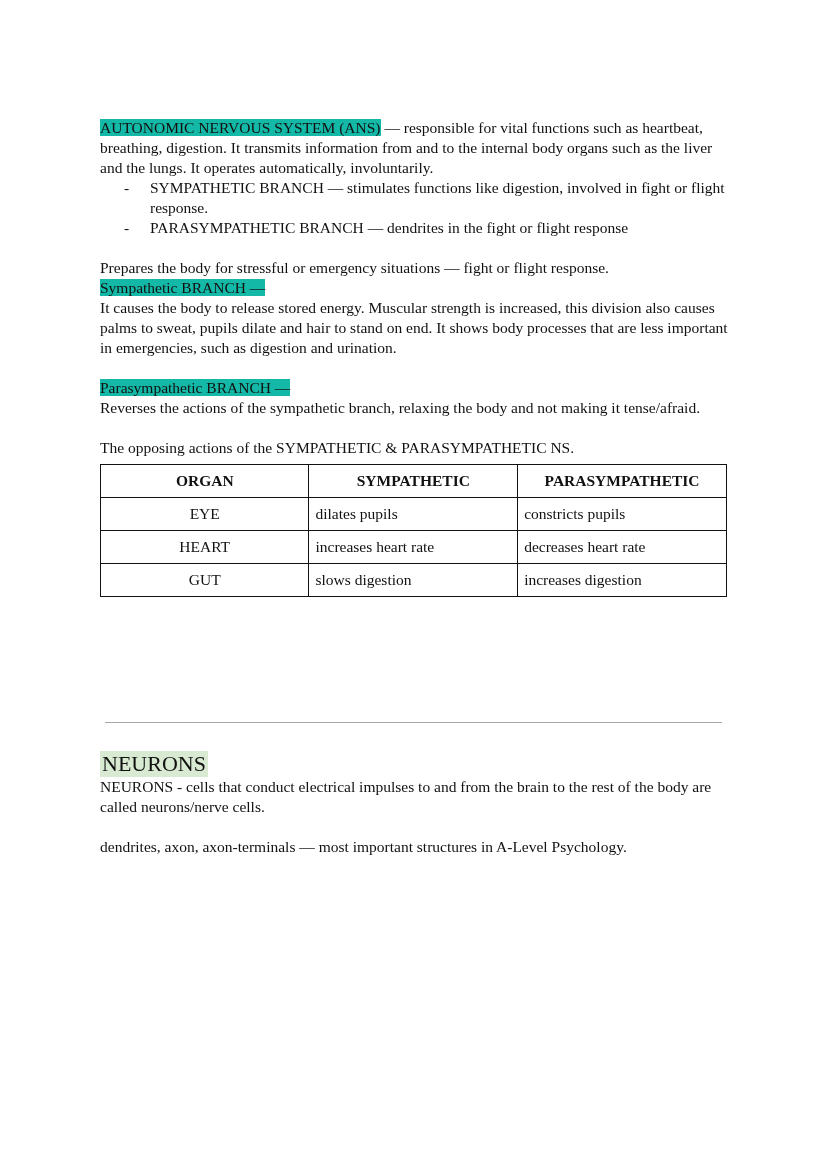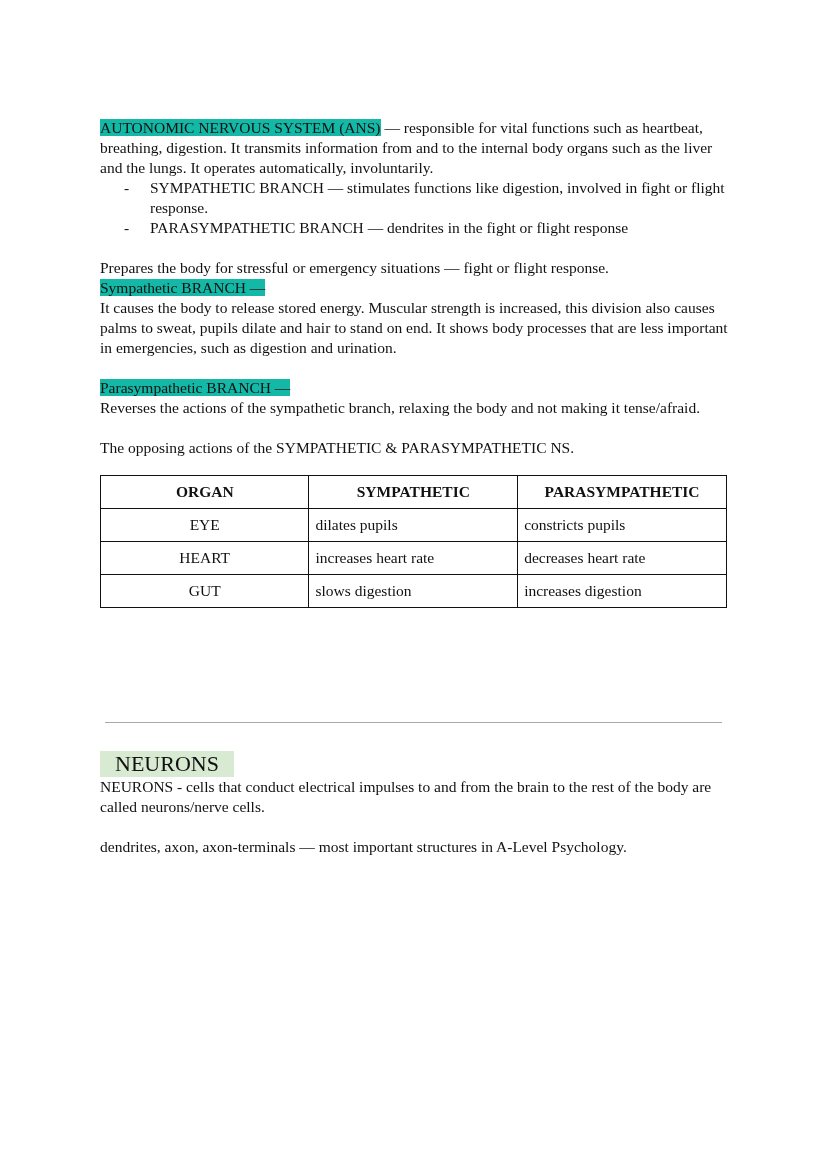--- a/index.html
+++ b/index.html
@@ -9,29 +9,29 @@
       font-family: "Liberation Serif", "DejaVu Serif", serif;
       font-size: 15.5px; line-height: 20px; color: #111111;
     }
     p { margin: 0; }
     .hl { background: #14b8a6; }
     .hl-green { background: #d9ead3; }
     .bullets { list-style: none; margin: 0; padding: 0; }
     .bullets li { position: relative; padding-left: 50px; }
     .bullets li .dash { position: absolute; left: 24px; top: 0; }
     .gap { height: 20px; }
-    table { border-collapse: collapse; width: 627px; margin-top: 17px; }
+    table { border-collapse: collapse; width: 627px; margin-top: 6px; }
     td, th { border: 1.5px solid #111; height: 32px; padding: 0 6px; font-size: 15.5px; font-weight: normal; }
     th { font-weight: bold; text-align: center; }
     td.organ { text-align: center; }
     .c1 { width: 196px; } .c2 { width: 196px; } .c3 { width: 196px; }
     .divider { position: absolute; left: 105px; top: 722px; width: 617px; height: 0; border-top: 1.5px solid #a8a8a8; }
     .section2 { position: absolute; left: 100px; top: 751px; width: 630px;
       font-family: "Liberation Serif", "DejaVu Serif", serif; font-size: 15.5px; line-height: 20px; color: #111; }
-    .h2 { font-size: 22px; line-height: 26px; display: inline-block; padding: 0 15px; }
+    .h2 { font-size: 22px; line-height: 26px; display: inline-block; padding: 0 2px; }
   </style>
 </head>
 <body>
 
 <div class="page">
   <p><span class="hl">AUTONOMIC NERVOUS SYSTEM (ANS)</span><span> — responsible for vital functions such as heartbeat, breathing, digestion. It transmits information from and to the internal body organs such as the liver and the lungs. It operates automatically, involuntarily.</span></p>
   <ul class="bullets">
     <li><span class="dash">-</span><span>SYMPATHETIC BRANCH — stimulates functions like digestion, involved in fight or flight response.</span></li>
     <li><span class="dash">-</span><span>PARASYMPATHETIC BRANCH — dendrites in the fight or flight response</span></li>
   </ul>

